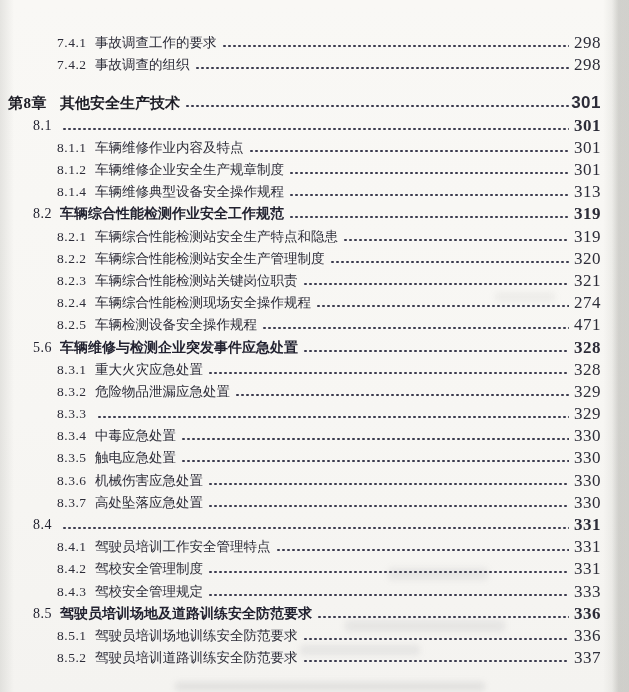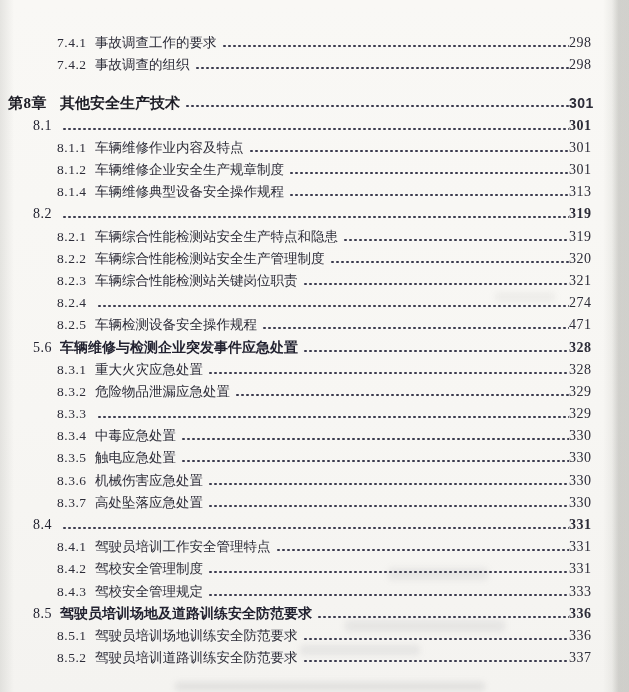--- a/index.html
+++ b/index.html
@@ -45,22 +45,22 @@
     height: 100%;
     margin-left: 2px;
     background-image: radial-gradient(circle, #3b3b4e 1.05px, rgba(0,0,0,0) 1.35px);
     background-size: 5px 6px;
     background-repeat: repeat-x;
     background-position: left calc(50% + 3px);
   }
   .row .pagenum {
     flex: 0 0 auto;
     width: 32px;
-    text-align: left;
-    font-size: 14px;
+    text-align: right;
+    font-size: 17px;
     color: #2c2c38;
     letter-spacing: 0.5px;
   }
   
   .row.chapter {
     margin-top: 16px;
     font-family: "Liberation Sans", sans-serif;
     font-weight: 700;
     font-size: 15px;
     color: #1d1d26;
@@ -144,20 +144,21 @@
     <span class="pagenum">301</span>
   </div>
       <div class="row subsection">
     <span class="num">8.1.4</span>
     <span class="title">车辆维修典型设备安全操作规程</span>
     <span class="leader"></span>
     <span class="pagenum">313</span>
   </div>
       <div class="row section">
     <span class="num">8.2</span>
+    <span class="title">车辆综合性能检测作业安全工作规范</span>
     <span class="leader"></span>
     <span class="pagenum">319</span>
   </div>
       <div class="row subsection">
     <span class="num">8.2.1</span>
     <span class="title">车辆综合性能检测站安全生产特点和隐患</span>
     <span class="leader"></span>
     <span class="pagenum">319</span>
   </div>
       <div class="row subsection">
@@ -167,20 +168,21 @@
     <span class="pagenum">320</span>
   </div>
       <div class="row subsection">
     <span class="num">8.2.3</span>
     <span class="title">车辆综合性能检测站关键岗位职责</span>
     <span class="leader"></span>
     <span class="pagenum">321</span>
   </div>
       <div class="row subsection">
     <span class="num">8.2.4</span>
+    <span class="title">车辆综合性能检测现场安全操作规程</span>
     <span class="leader"></span>
     <span class="pagenum">274</span>
   </div>
       <div class="row subsection">
     <span class="num">8.2.5</span>
     <span class="title">车辆检测设备安全操作规程</span>
     <span class="leader"></span>
     <span class="pagenum">471</span>
   </div>
       <div class="row section">

